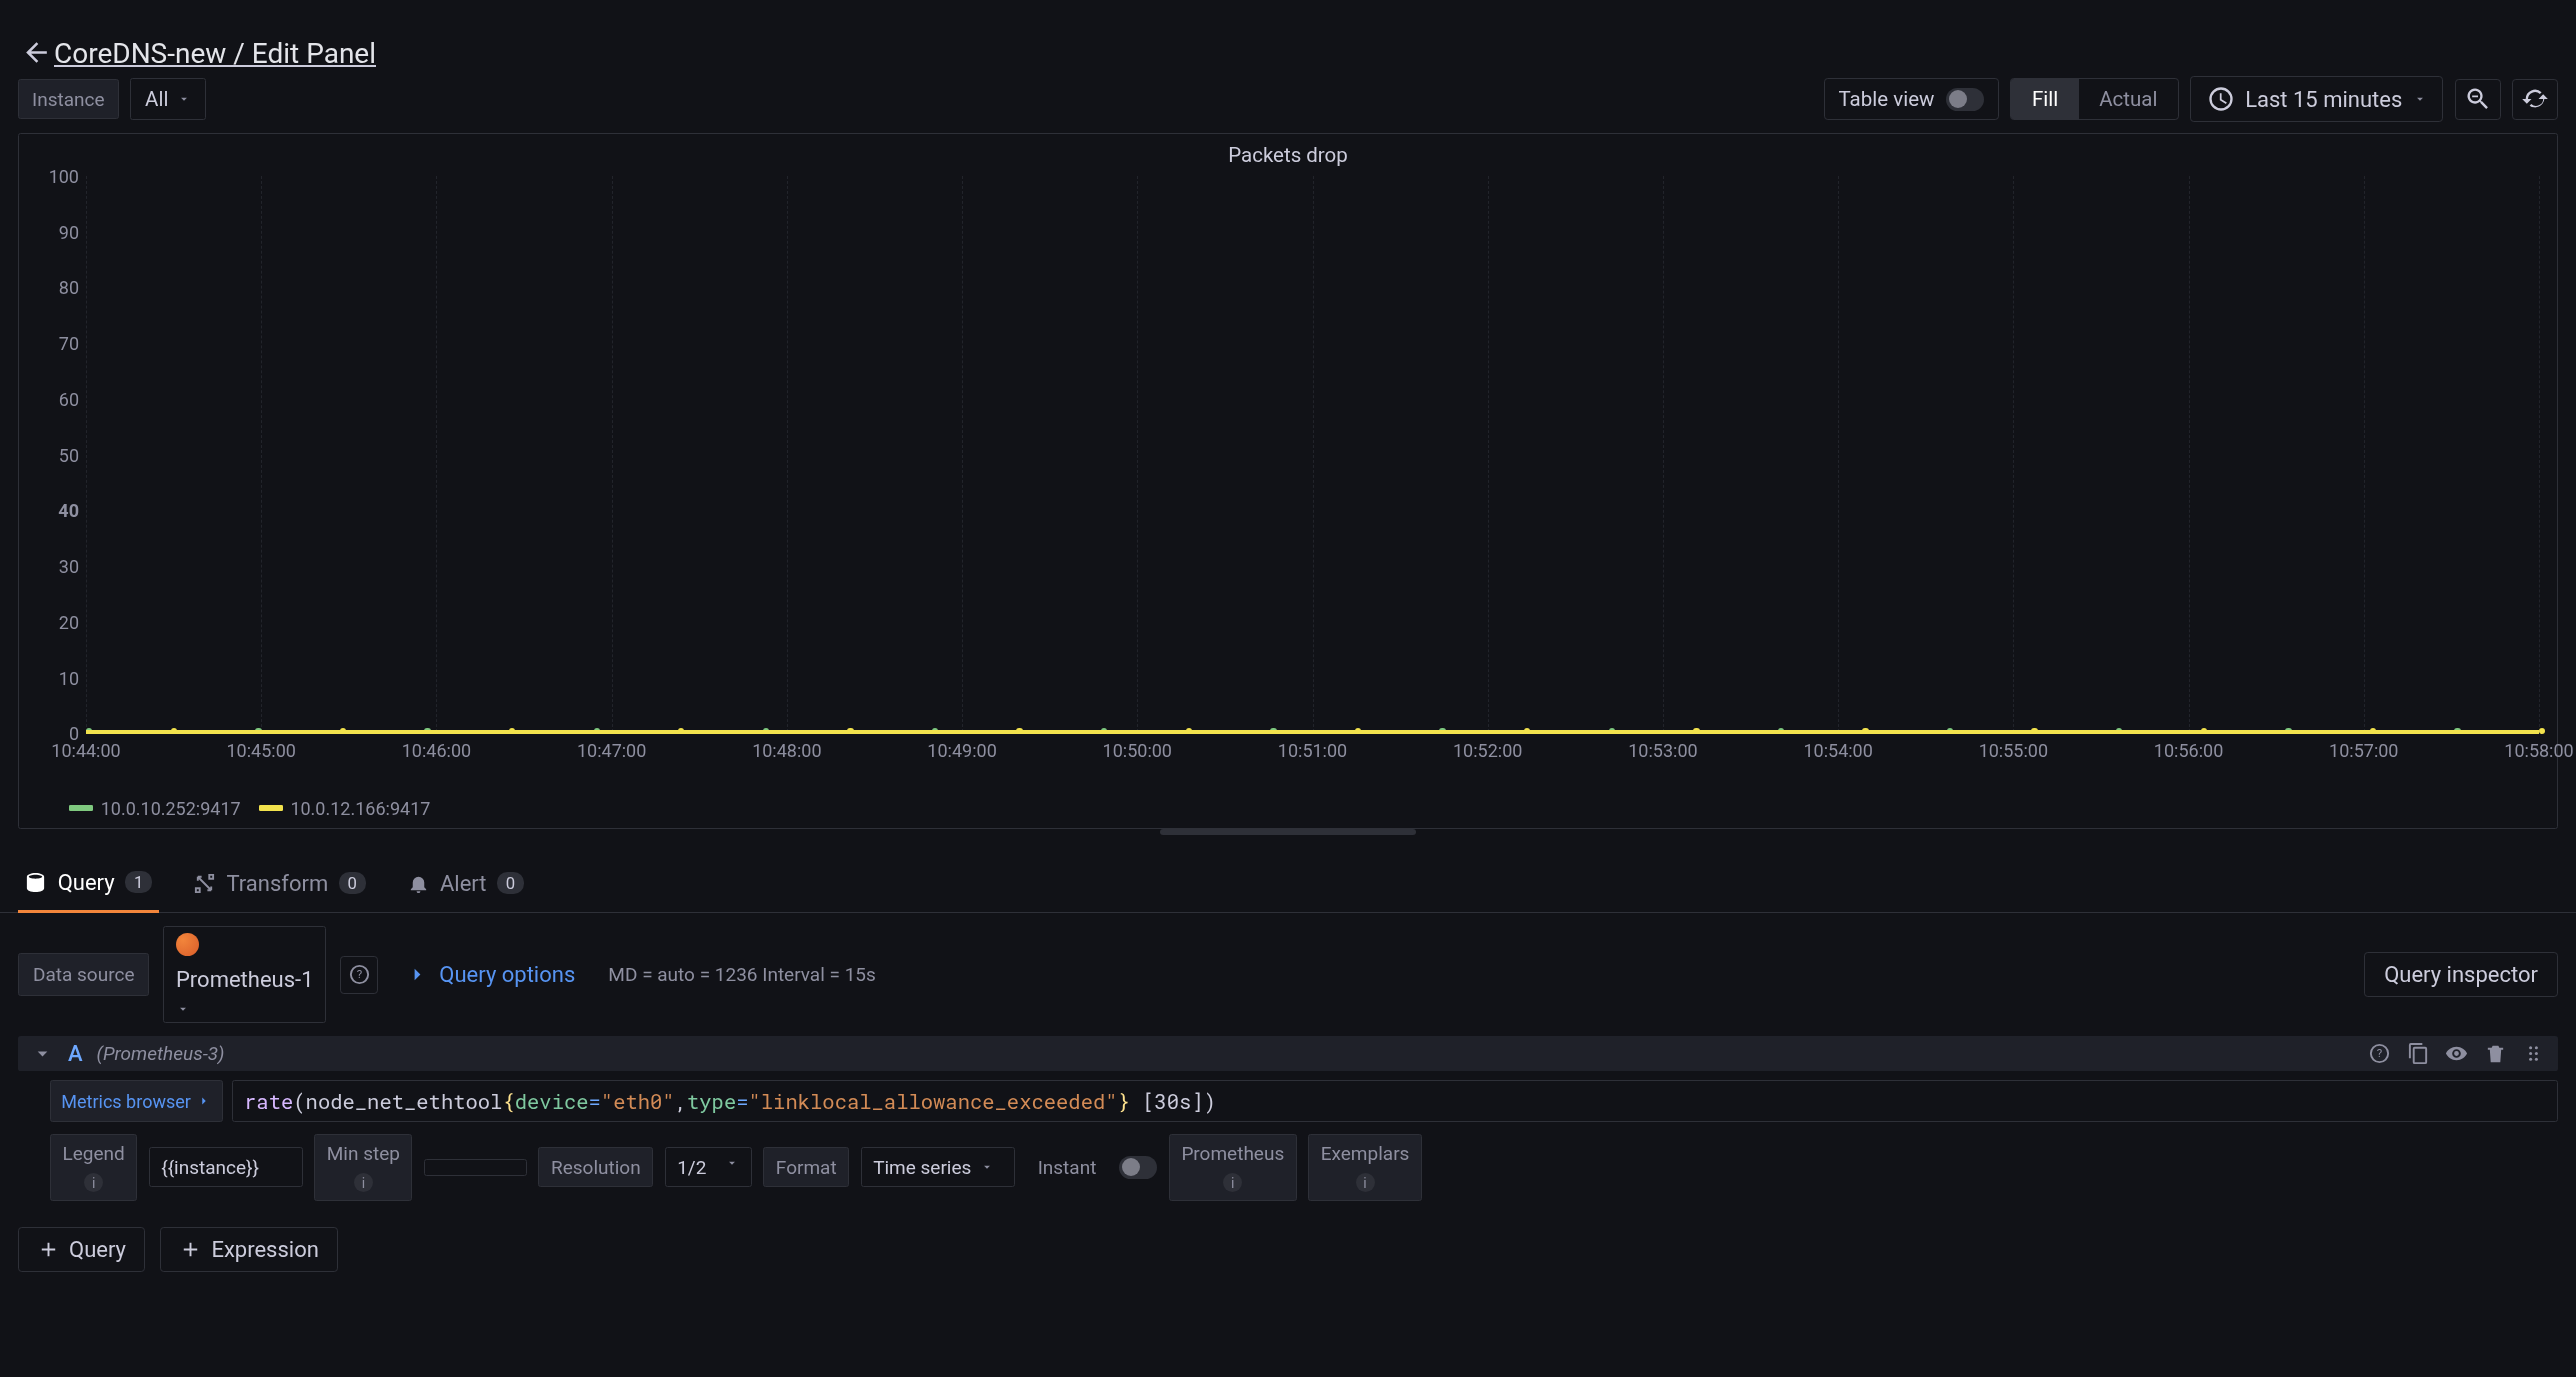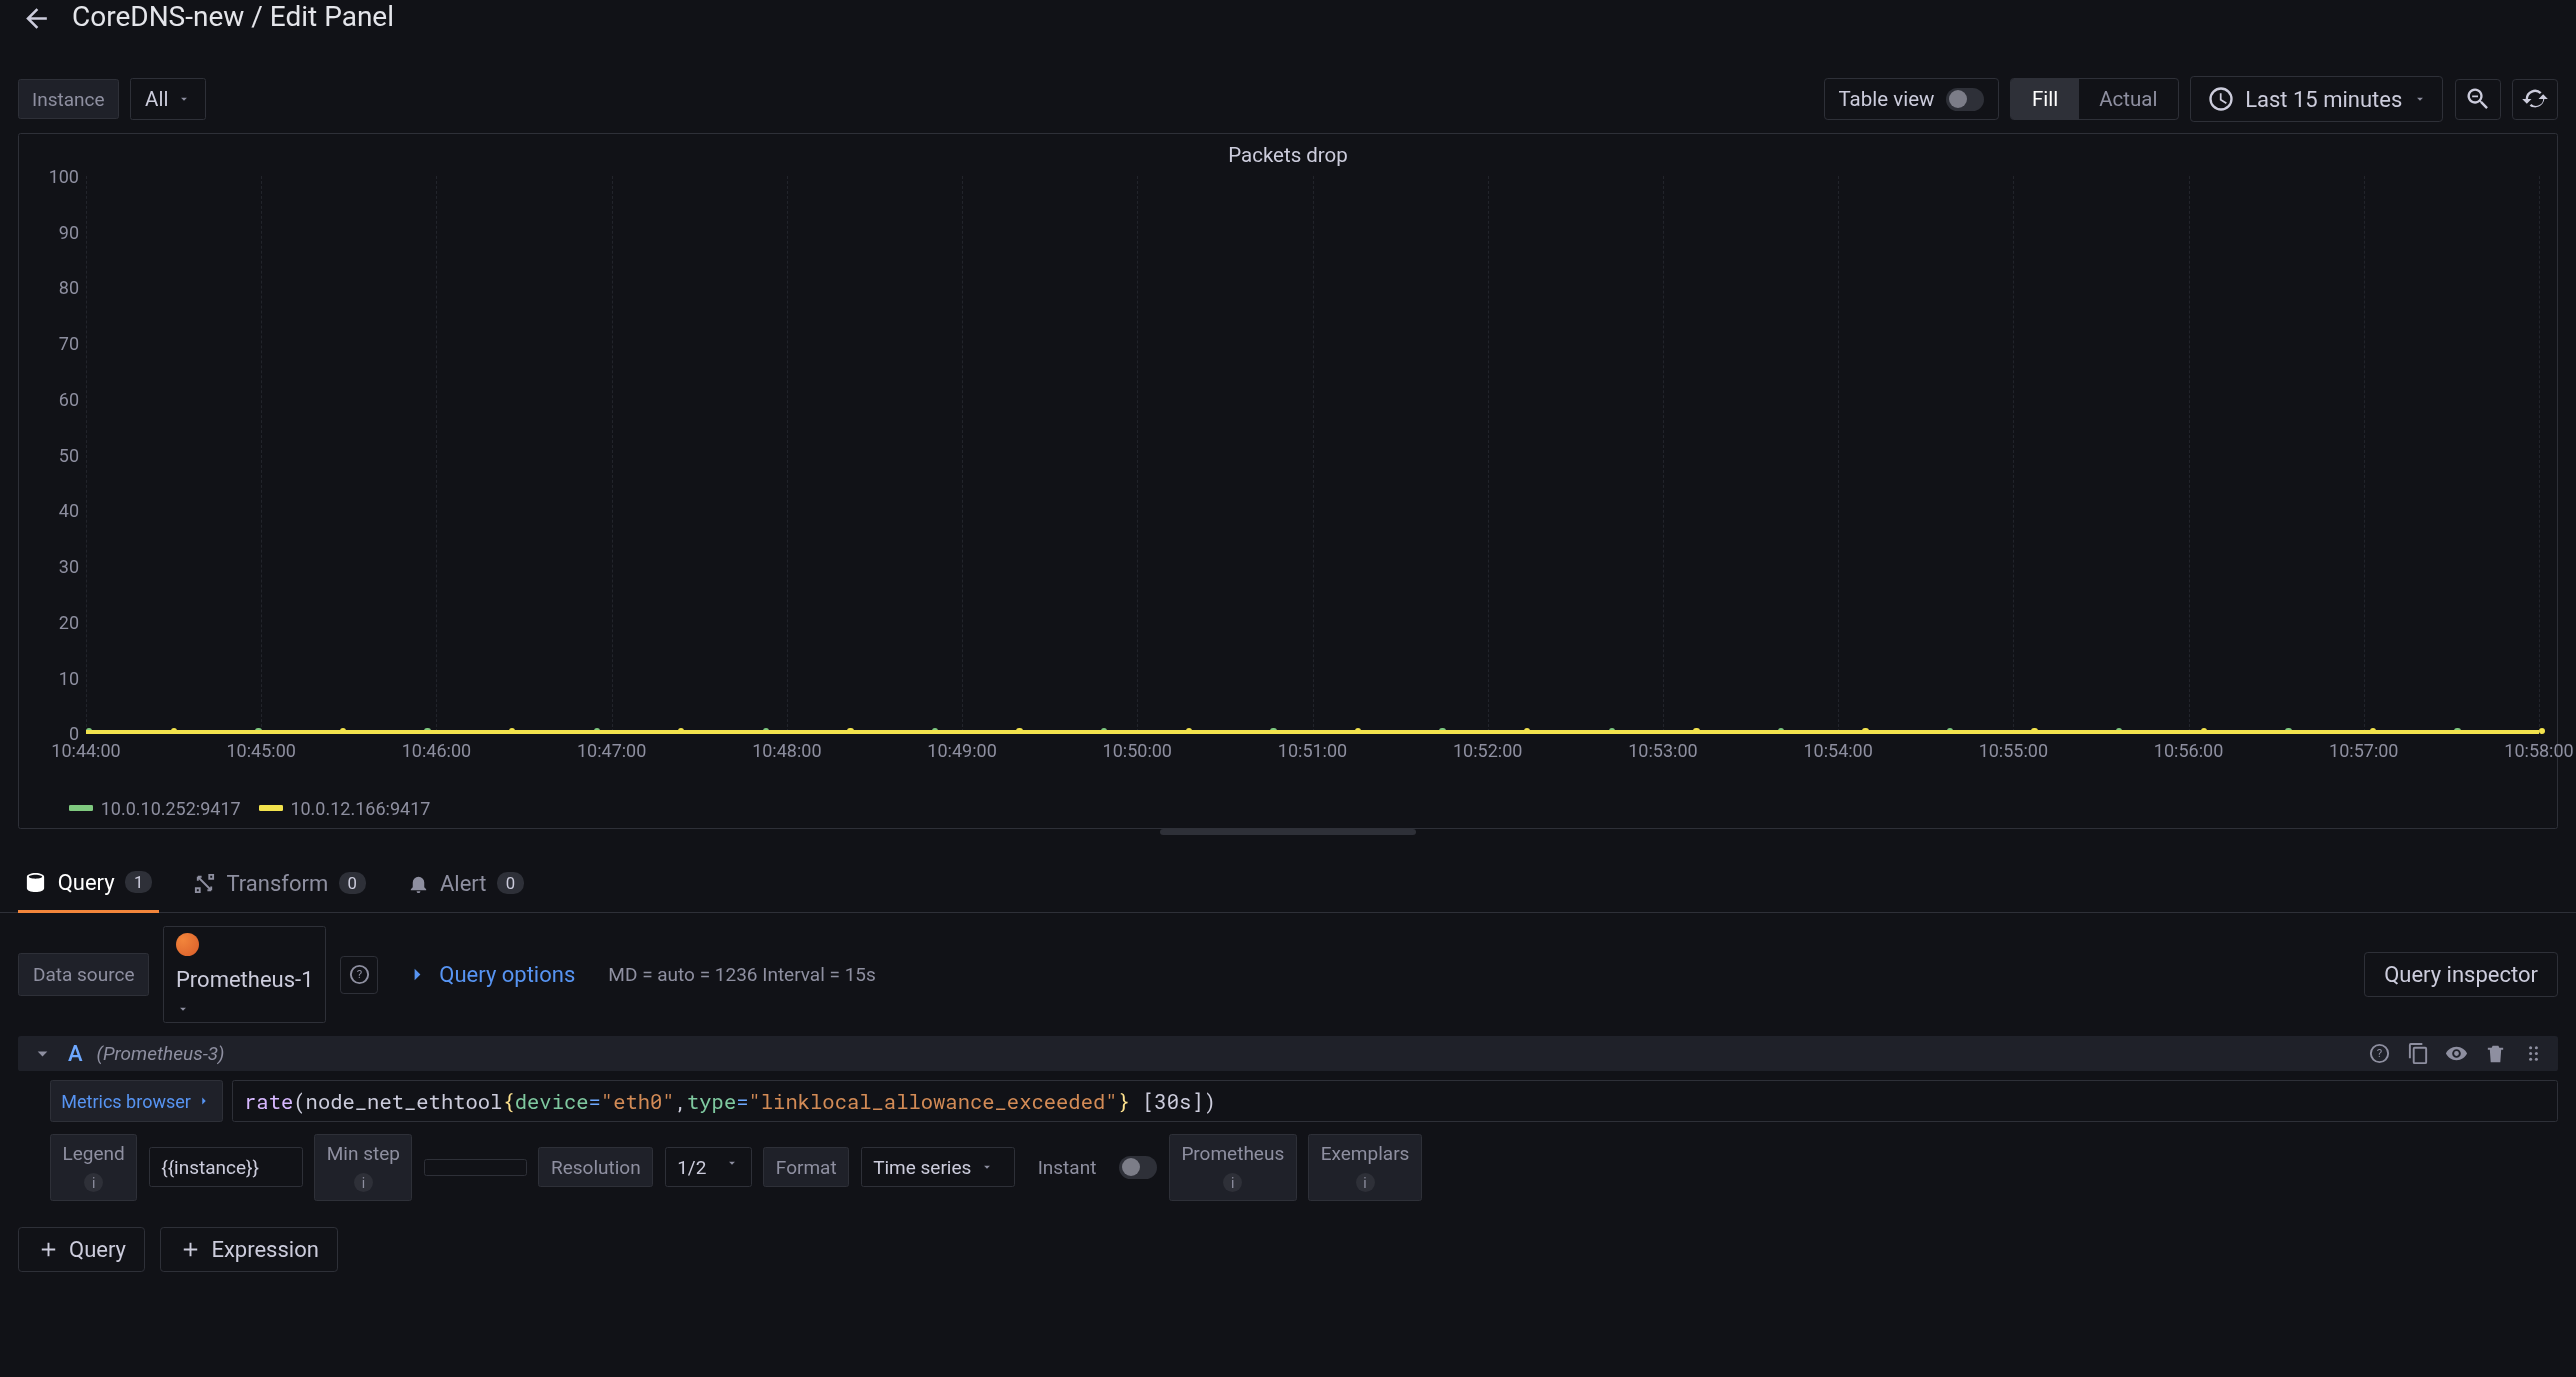--- a/index.html
+++ b/index.html
@@ -1,20 +1,20 @@
 <!DOCTYPE html>
 <html><head>
 <meta charset="utf-8">
 <style>
 * { margin: 0; padding: 0; box-sizing: border-box; }
 html, body { width: 2576px; height: 1378px; background: #111217; color: #ccccdc; font-family: Roboto, -apple-system, "Segoe UI", Helvetica, Arial, sans-serif; font-size: 22px; overflow: hidden; }
 svg { display: block; }
 
 
-.topbar { display: flex; align-items: flex-start; height: 70px; padding: 0 18px; gap: 18px; }
+.topbar { display: flex; align-items: flex-end; height: 70px; padding: 0 18px; gap: 0; text-decoration: underline; }
 .back-btn { width: 36px; height: 36px; display: flex; align-items: center; justify-content: center; cursor: pointer; fill: #ccccdc; }
 .breadcrumb { font-size: 28px; color: #e4e5ea; font-weight: 400; }
 
 
 .var-row { display: flex; align-items: center; padding: 6.4px 18px 11.5px 18px; gap: 11.5px; }
 .var-label { background: #1f2129; border: 1.3px solid #2e3038; padding: 7.7px 13px; font-size: 19px; color: #8e8fa0; border-radius: 2.6px; }
 .var-select { display: flex; align-items: center; gap: 9px; background: #111217; border: 1.3px solid #2e3038; padding: 7.7px 14px; font-size: 20.5px; border-radius: 2.6px; cursor: pointer; }
 .chevron { width: 14px; height: 14px; fill: #8e8fa0; }
 .spacer { flex: 1; }
 .tbl-view { display: flex; align-items: center; gap: 11.5px; padding: 7.7px 14px; border: 1.3px solid #2e3038; border-radius: 3.8px; font-size: 20.5px; }
@@ -144,21 +144,21 @@
 </div>
 
 <div class="chart-wrap">
   <div class="chart-title">Packets drop</div>
   <div class="chart-canvas">
     <div class="yaxis" id="yaxis">
         <div class="ytick" style="top: 557px;">0</div>
         <div class="ytick" style="top: 502px;">10</div>
         <div class="ytick" style="top: 446px;">20</div>
         <div class="ytick" style="top: 390px;">30</div>
-        <div class="ytick" style="top: 334px;">40</div>
+        <div class="ytick" style="top: 334px; font-weight: bold;">40</div>
         <div class="ytick" style="top: 279px;">50</div>
         <div class="ytick" style="top: 223px;">60</div>
         <div class="ytick" style="top: 167px;">70</div>
         <div class="ytick" style="top: 111px;">80</div>
         <div class="ytick" style="top: 56px;">90</div>
         <div class="ytick" style="top: 0px;">100</div>
       </div>
     <div class="plot" id="plot">
         <div class="gridline-v" style="left: 0%;"></div>
         <div class="gridline-v" style="left: 7.14286%;"></div>

